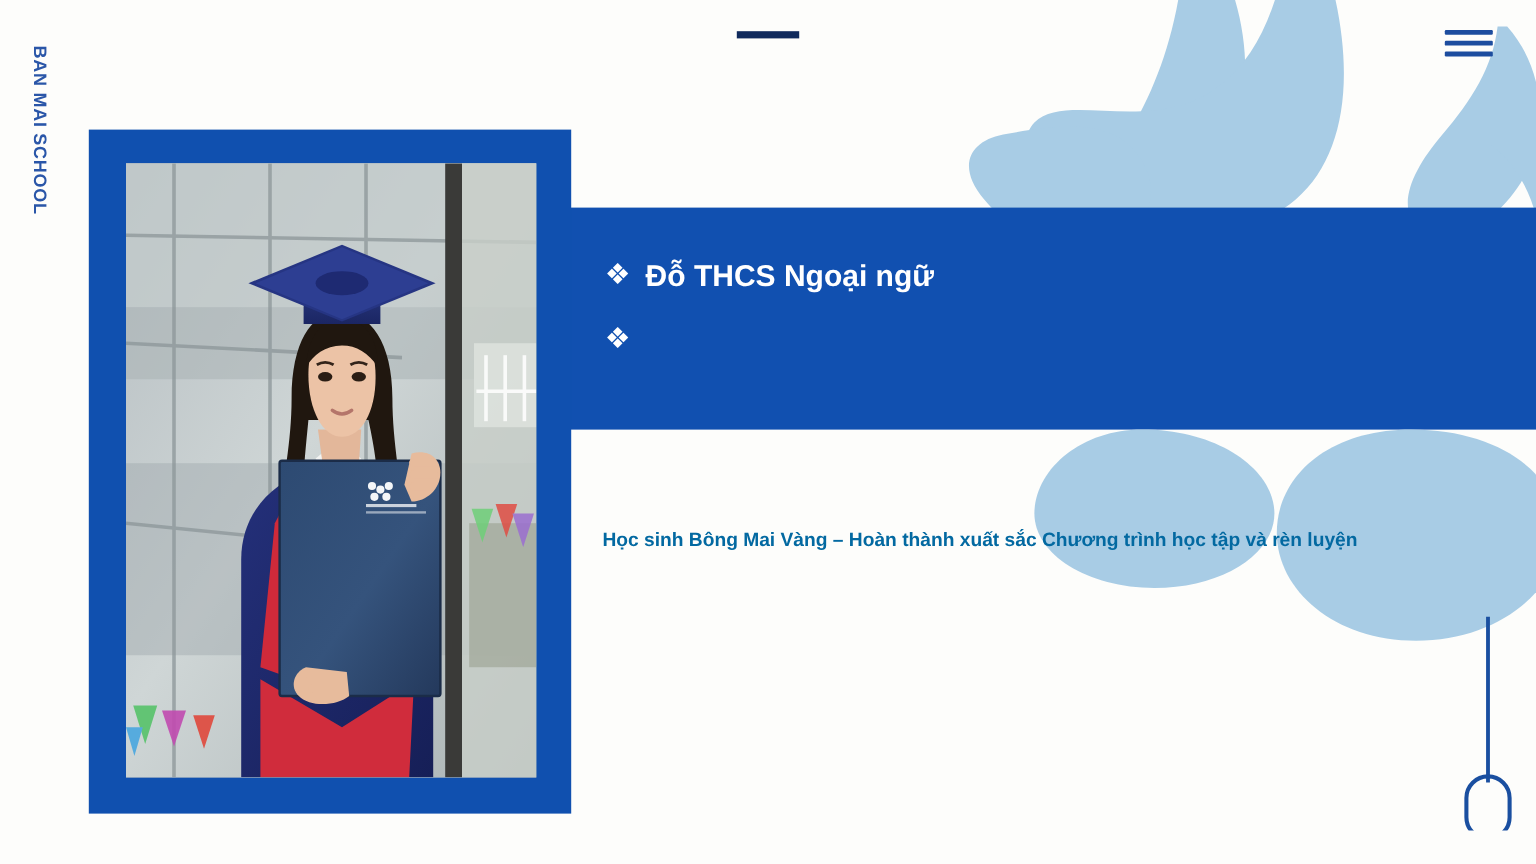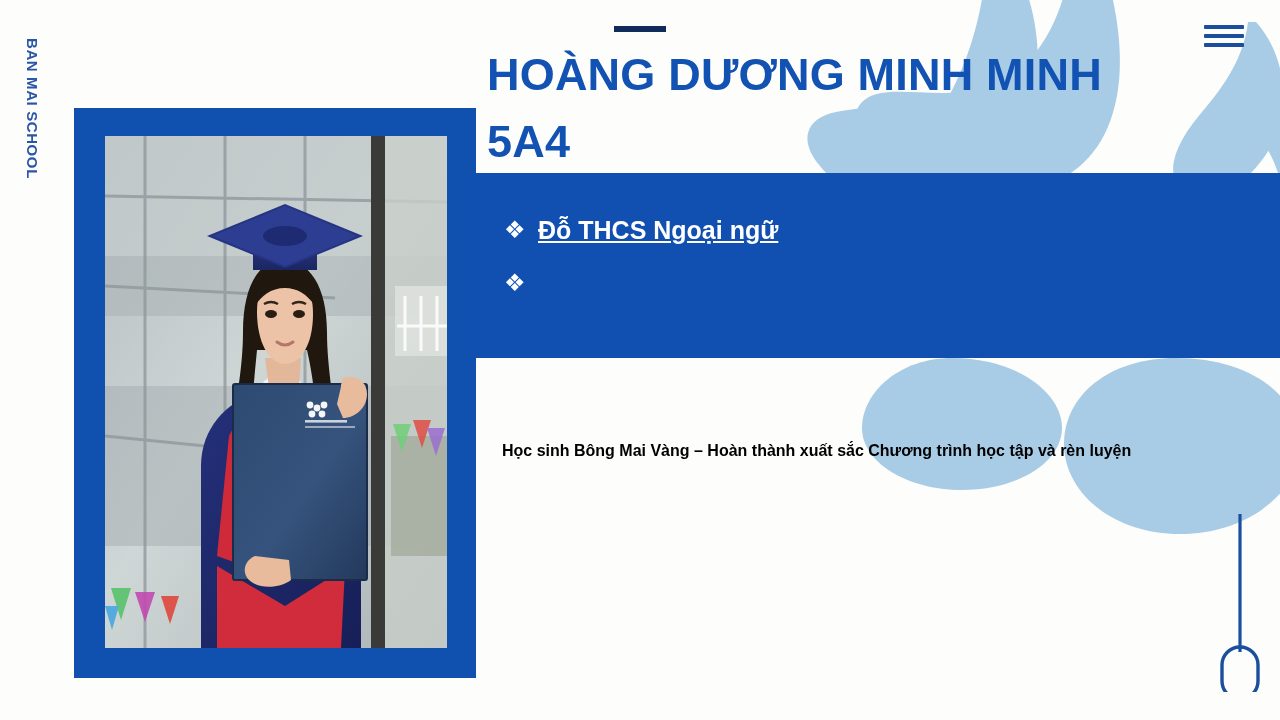--- a/index.html
+++ b/index.html
@@ -138,29 +138,28 @@
     flex: 0 0 34px;
     font-size: 24px;
     line-height: 1.18;
     color: #ffffff;
   }
   .bullet-text {
     font-size: 25px;
     font-weight: 700;
     line-height: 1.18;
     white-space: nowrap;
-    text-decoration: underline;
   }
 
   
   .caption {
     position: absolute;
     left: 502px;
     top: 442px;
-    color: #000000;
+    color: #0369a1;
     font-size: 16px;
     font-weight: 700;
     white-space: nowrap;
   }
 
   
   .scroll-indicator {
     position: absolute;
     right: 16px;
     bottom: 28px;
@@ -216,24 +215,20 @@
 
   <div class="sidebar-brand">BAN MAI SCHOOL</div>
 
   <div class="hamburger">
     <span class="bar"></span>
     <span class="bar"></span>
     <span class="bar"></span>
   </div>
 
   <div class="title-dash"></div>
-  <div class="title-wrap">
-    <div class="title-line">HOÀNG DƯƠNG MINH MINH</div>
-    <div class="title-line">5A4</div>
-  </div>
 
   <div class="photo-frame">
     <div class="photo">
       <svg width="342" height="512" viewBox="0 0 342 512" xmlns="http://www.w3.org/2000/svg">
         <defs>
           <linearGradient id="glassBg" x1="0" y1="0" x2="1" y2="1">
             <stop offset="0%" stop-color="#b6bec2"></stop>
             <stop offset="45%" stop-color="#cfd6d6"></stop>
             <stop offset="100%" stop-color="#aab3b4"></stop>
           </linearGradient>

